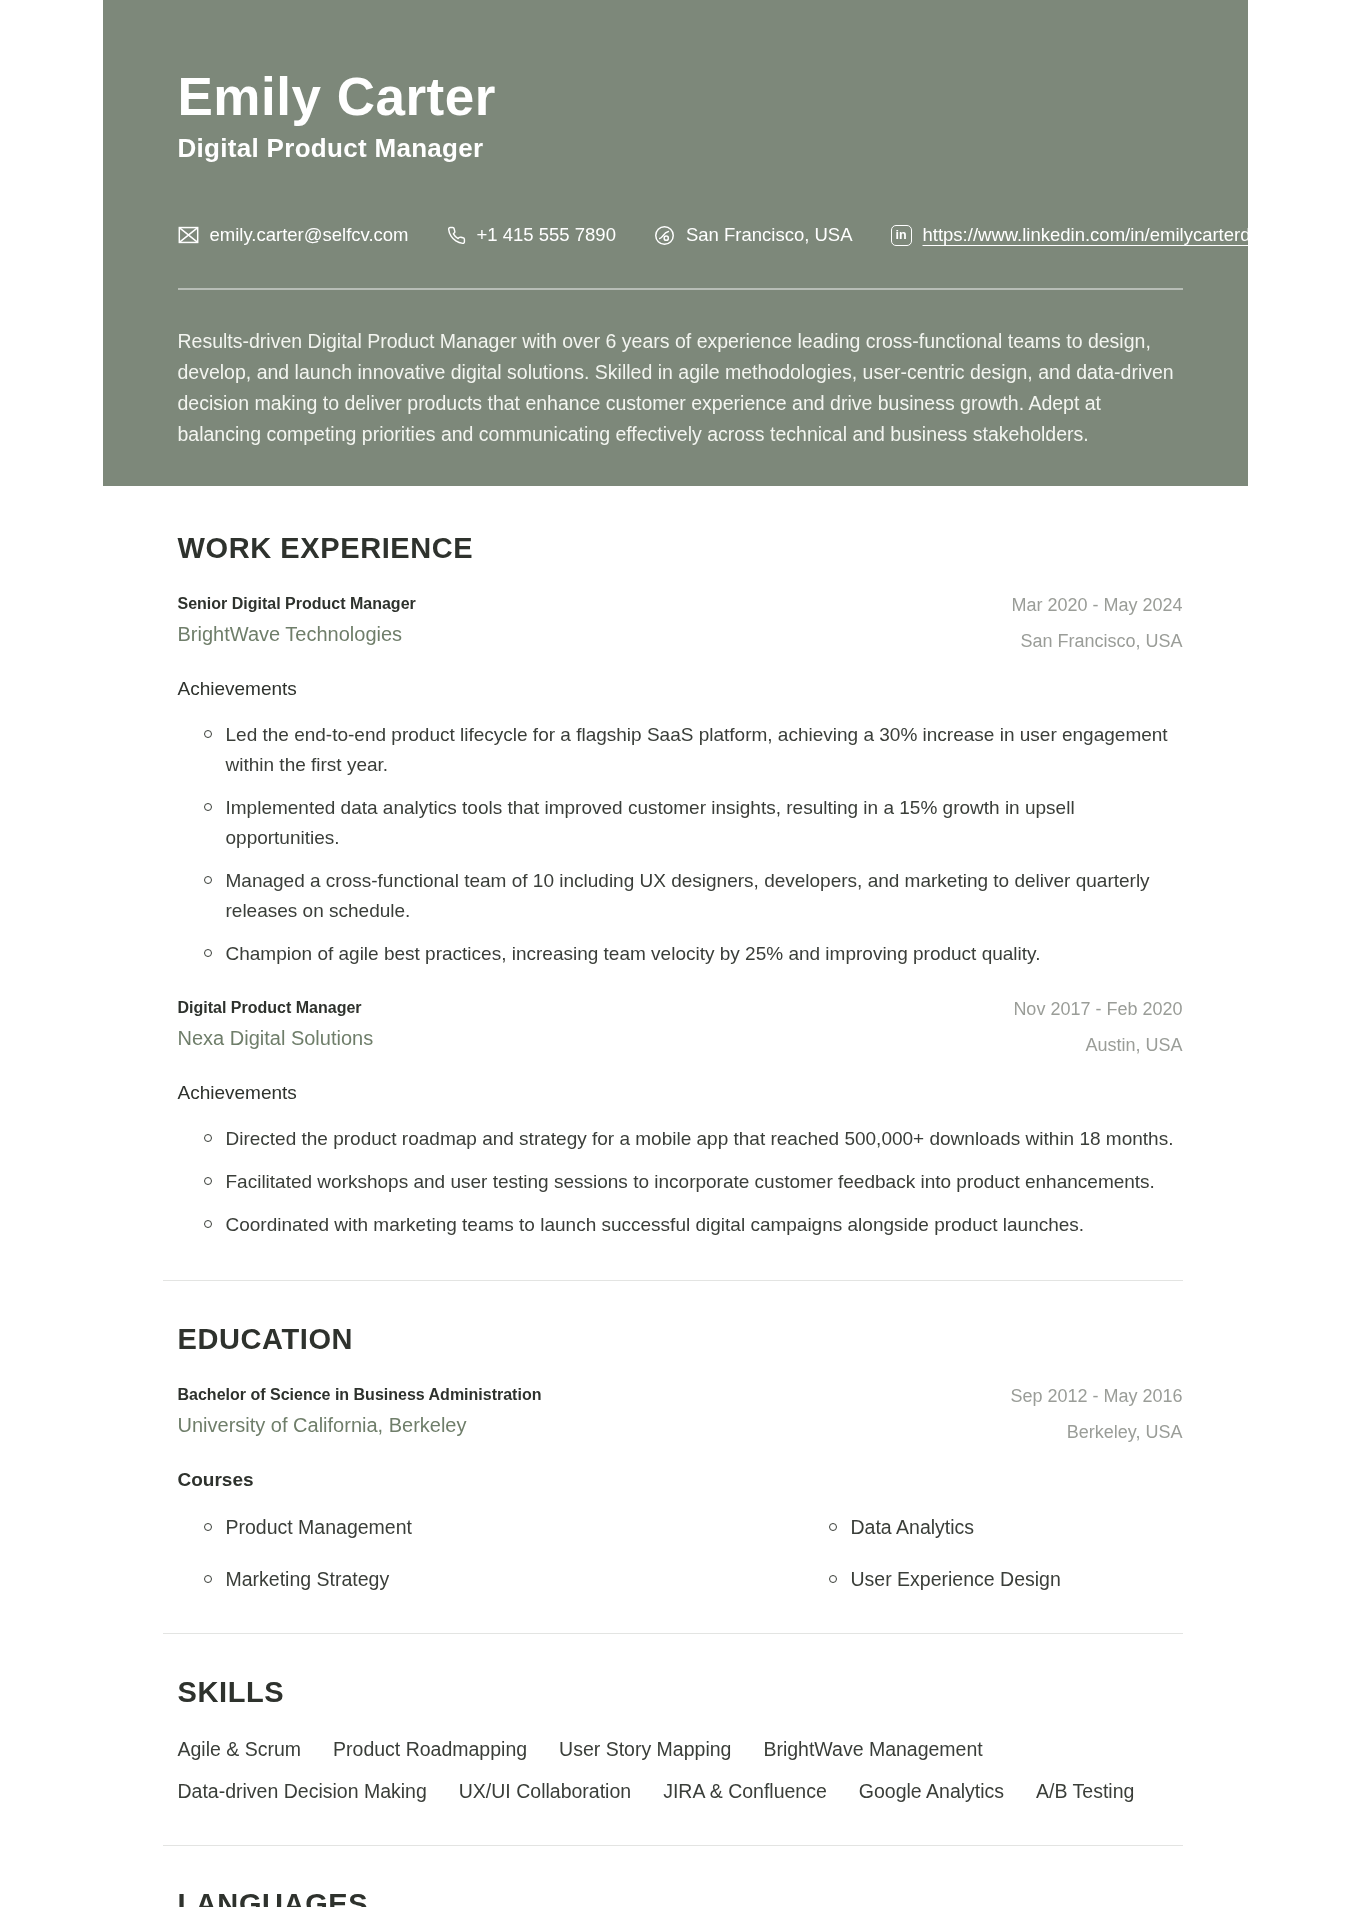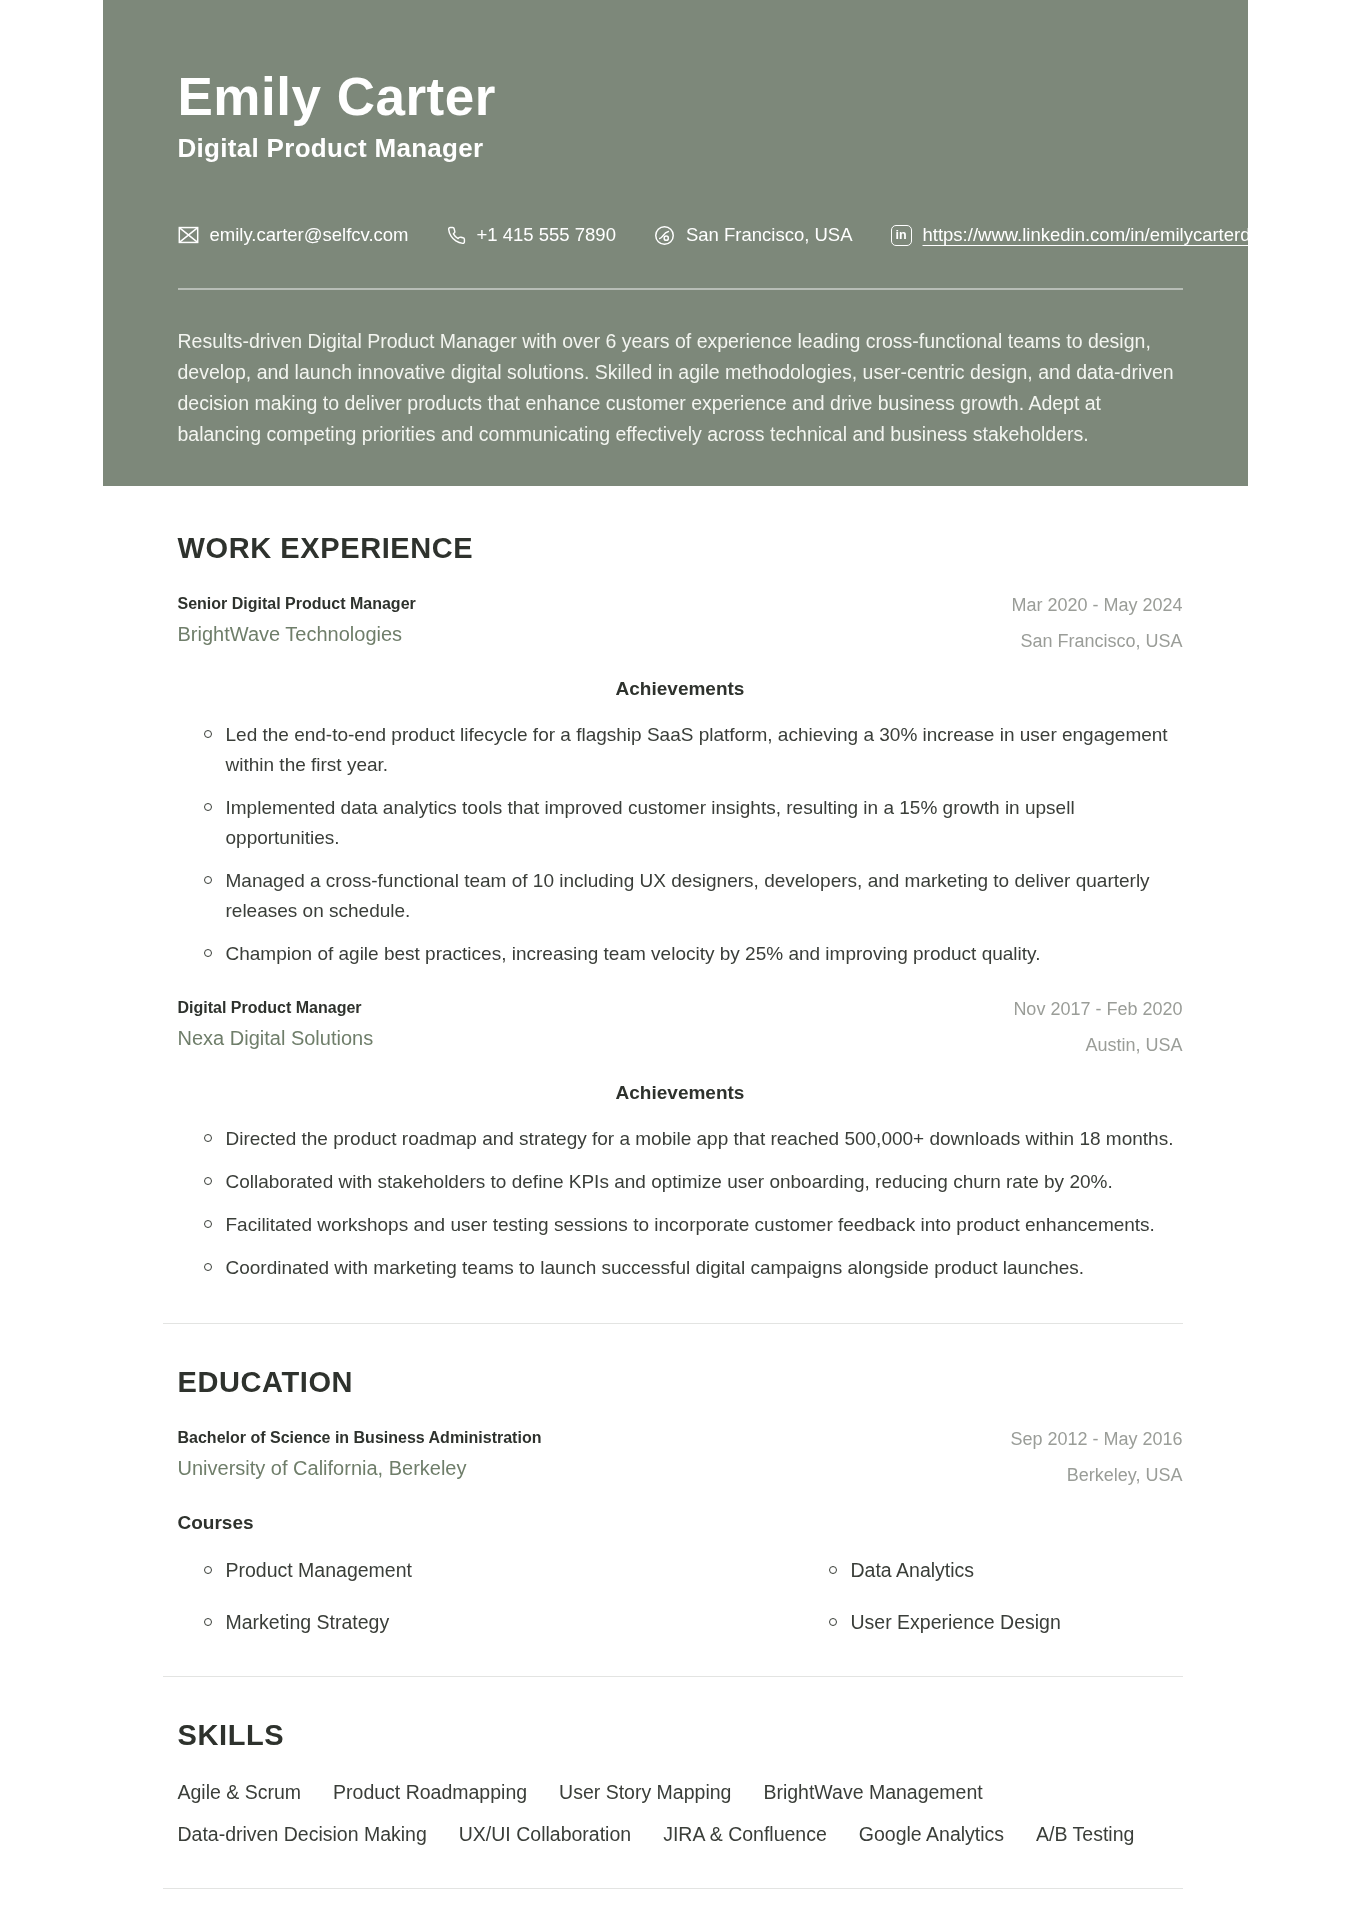--- a/index.html
+++ b/index.html
@@ -38,21 +38,21 @@
 
   .work-title { margin-top:46px; }
 
   .entry { margin-top:30px; }
   .entry-head { display:flex; justify-content:space-between; align-items:flex-start; }
   .entry-role { font-size:16px; font-weight:800; color:#2e322d; }
   .entry-company { font-size:20px; color:#6f7e6a; margin-top:10px; }
   .entry-meta { text-align:right; color:#9a9d98; font-size:18px; }
   .entry-meta .meta-loc { margin-top:15px; }
 
-  .ach-label { font-size:19px; font-weight:700; color:#2e322d; margin-top:26px;text-align:center; }
+  .ach-label { font-size:19px; font-weight:400; color:#2e322d; margin-top:26px; }
 
   ul.bullets { list-style:none; margin-top:20px; }
   ul.bullets li {
     position:relative; padding-left:48px; font-size:19px; line-height:30px;
     margin-bottom:13px; color:#3a3e39;
   }
   .dot {
     position:absolute; left:26px; top:10px; width:8px; height:8px;
     border:1.8px solid #3a3e39; border-radius:50%; display:inline-block;
   }
@@ -152,21 +152,20 @@
           <div class="entry-company">Nexa Digital Solutions</div>
         </div>
         <div class="entry-meta">
           <div>Nov 2017 - Feb 2020</div>
           <div class="meta-loc">Austin, USA</div>
         </div>
       </div>
       <div class="ach-label">Achievements</div>
       <ul class="bullets">
         <li><span class="dot"></span><span>Directed the product roadmap and strategy for a mobile app that reached 500,000+ downloads within 18 months.</span></li>
-        <li><span class="dot"></span><span>Collaborated with stakeholders to define KPIs and optimize user onboarding, reducing churn rate by 20%.</span></li>
         <li><span class="dot"></span><span>Facilitated workshops and user testing sessions to incorporate customer feedback into product enhancements.</span></li>
         <li><span class="dot"></span><span>Coordinated with marketing teams to launch successful digital campaigns alongside product launches.</span></li>
       </ul>
     </div>
   </div>
 
   <hr class="rule">
 
   <div class="content">
     <h2 class="section-title edu-title">EDUCATION</h2>

